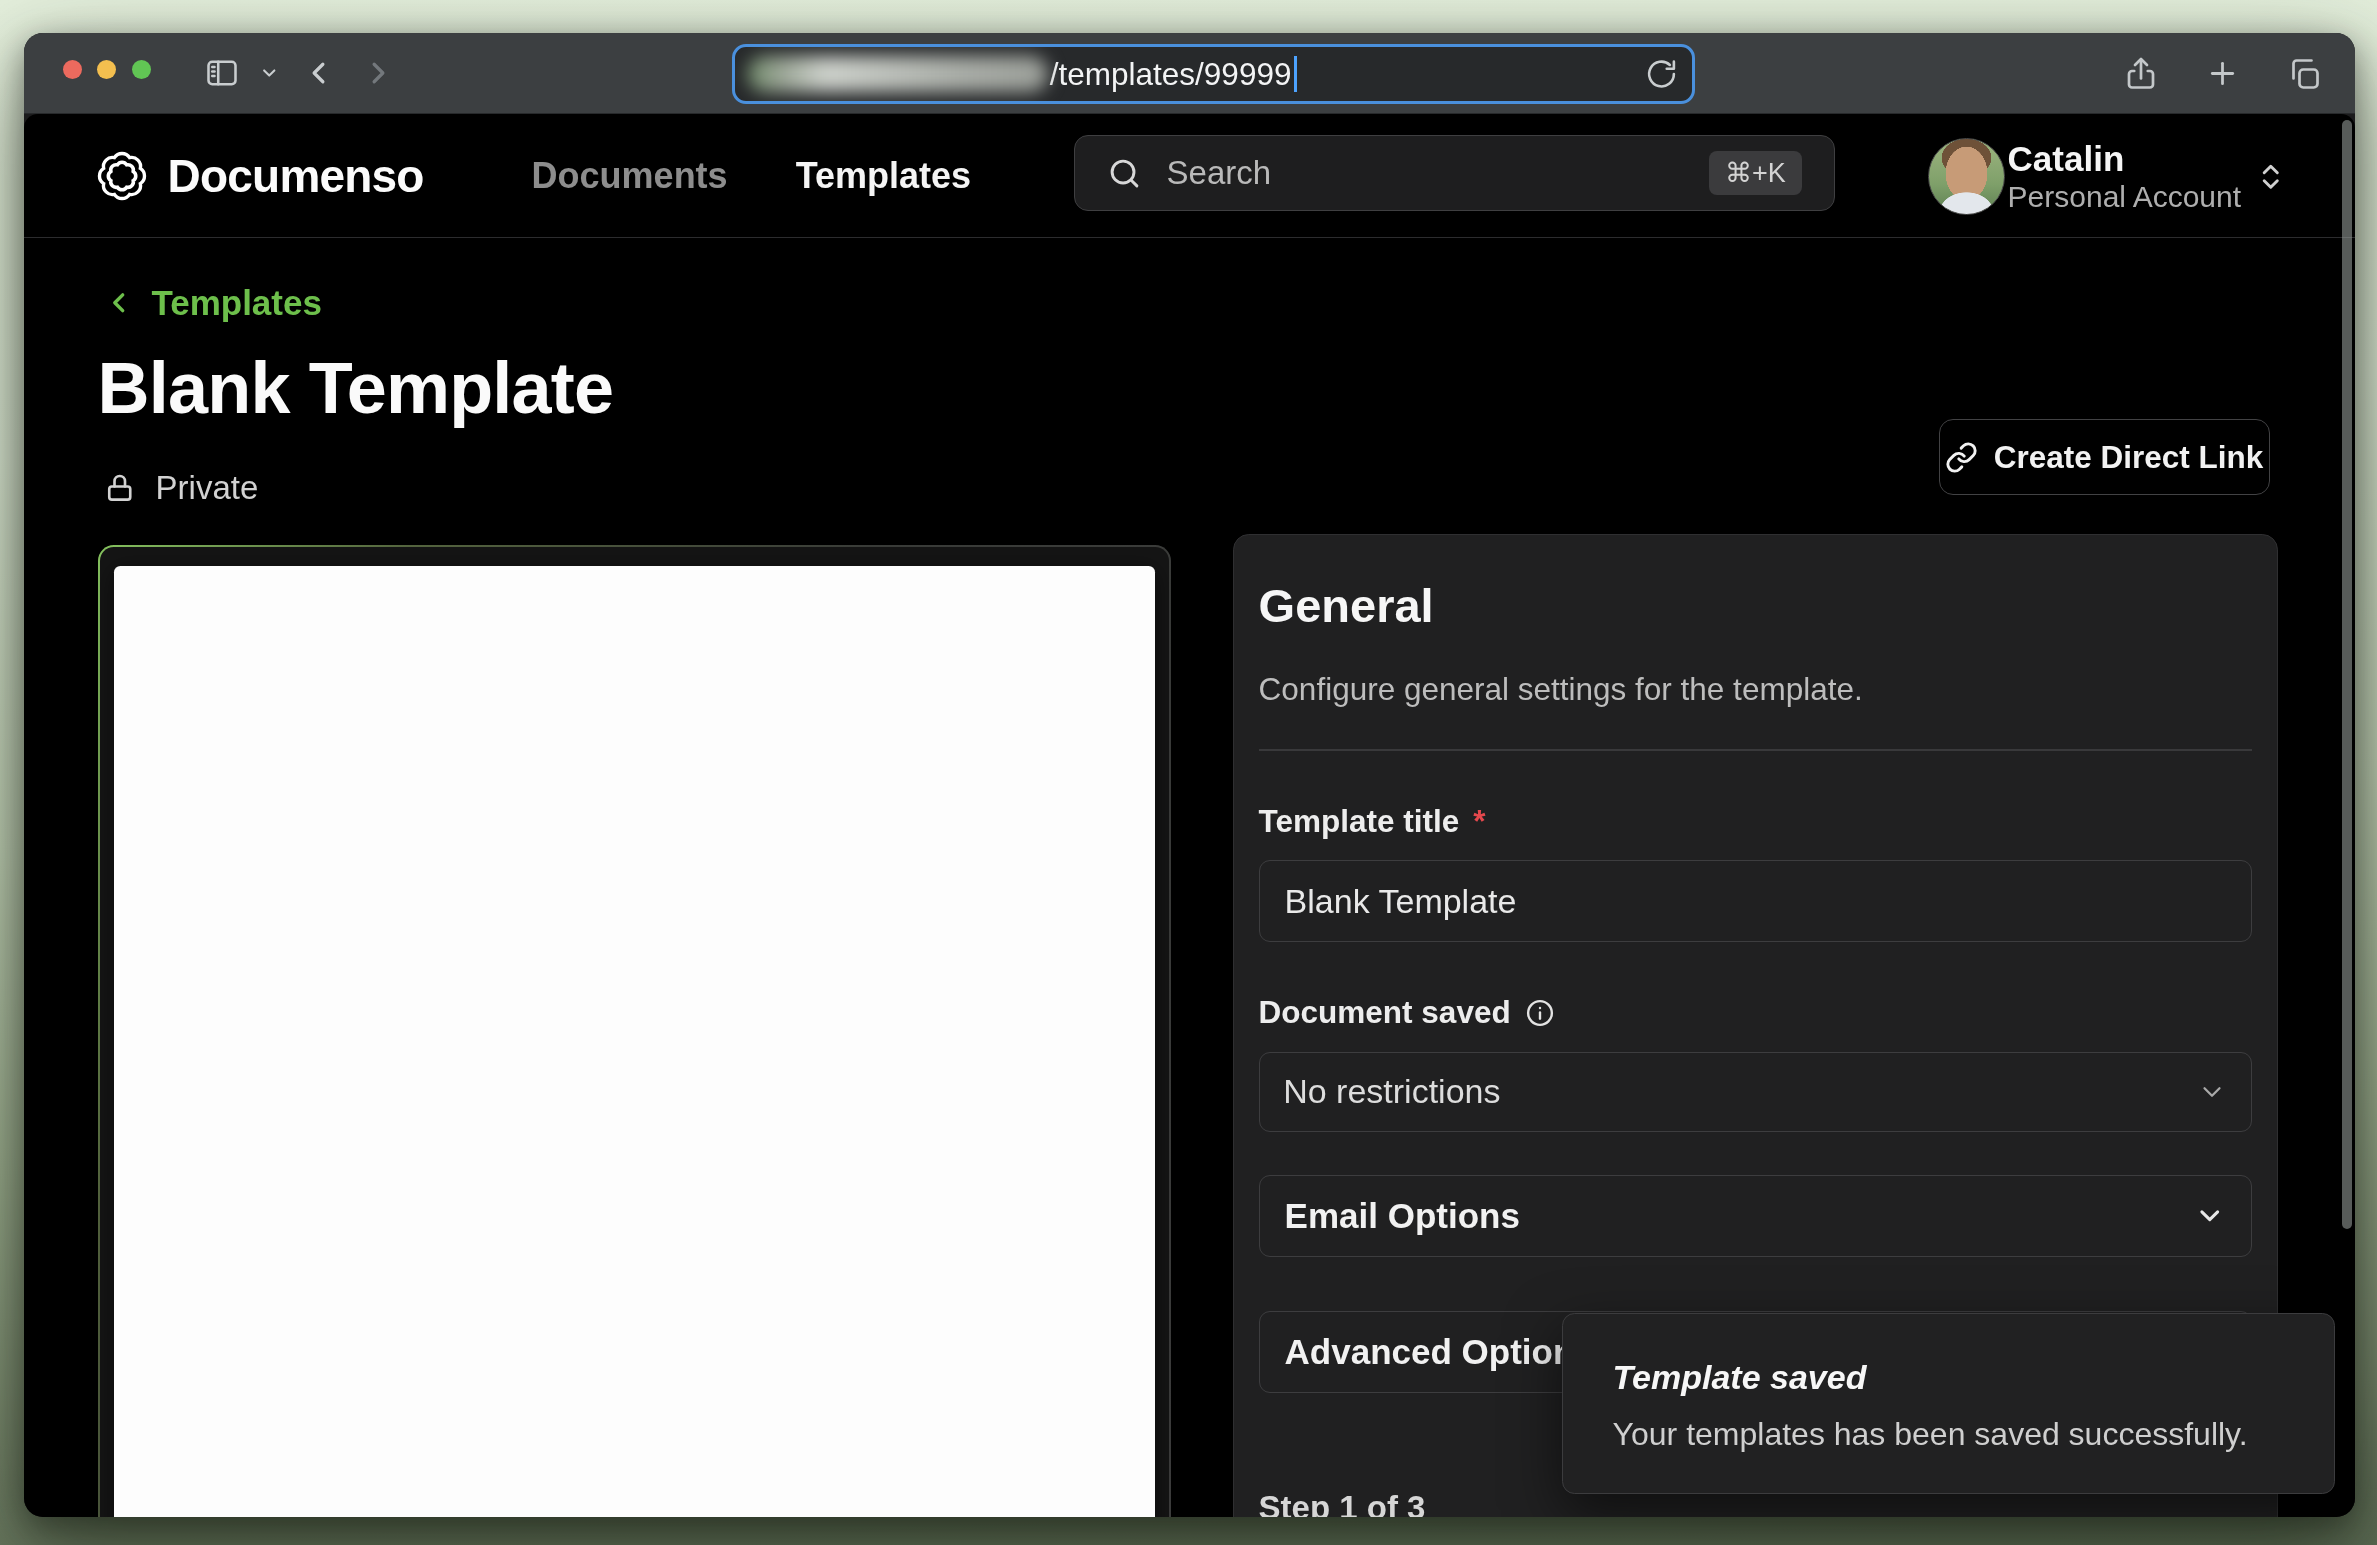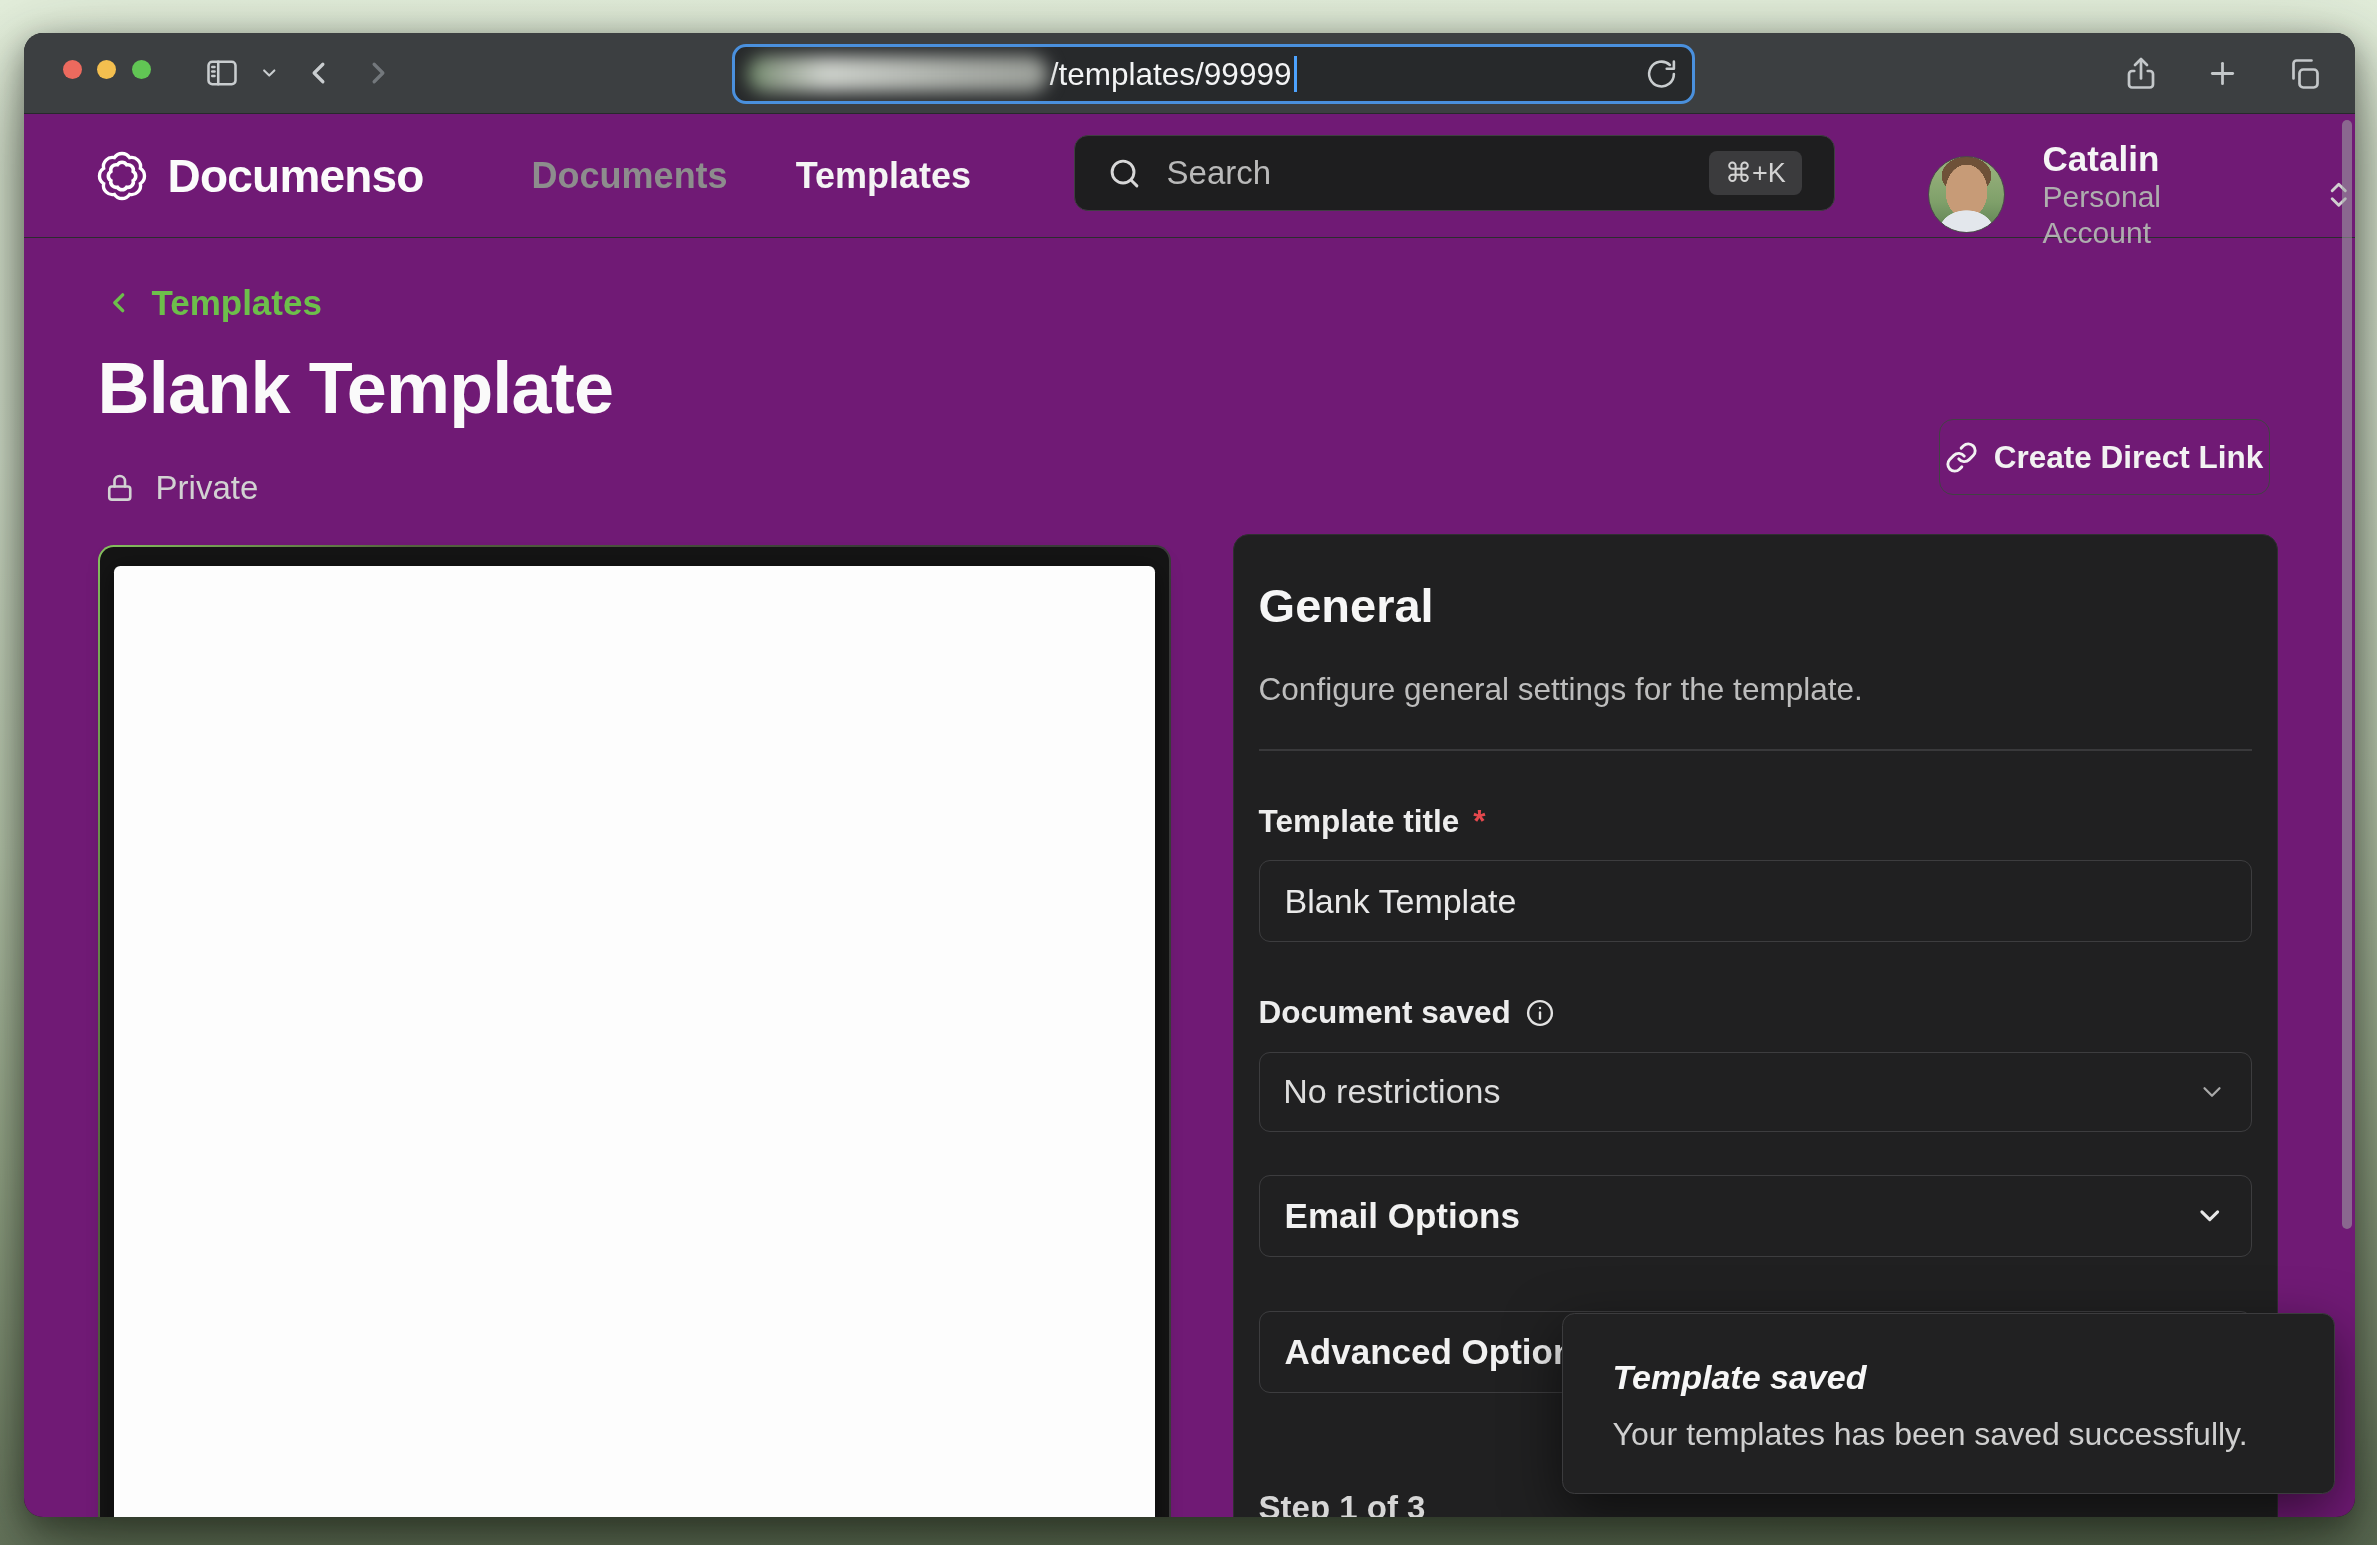--- a/index.html
+++ b/index.html
@@ -29,37 +29,37 @@
   .blurpill {
     width:301px; height:36px; margin-left:12.6px; border-radius:18px; flex:none;
     background:linear-gradient(90deg,#6e8a68 0%,#96a291 10%,#cdd1cb 26%,#bcc0ba 48%,#a9ada7 72%,#9b9f99 100%);
     filter:blur(8.7px);
   }
   .urlpath { font-size:31.5px; color:#f3f4f5; white-space:nowrap; margin-left:1.6px; }
   .caret { width:3.2px; height:36px; background:#4da3ff; margin-left:2.4px; }
   .reload { position:absolute; right:14px; top:50%; transform:translateY(-50%); color:#c9cdcf; }
   .tb-right { position:absolute; right:33px; top:0; height:81px; display:flex; align-items:center; gap:46px; color:#c4c8ca; }
   
-  .viewport { position:absolute; left:0; top:81px; width:2331px; height:1403px; background:#701a75; overflow:hidden; }
+  .viewport { position:absolute; left:0; top:81px; width:2331px; height:1403px; background:#000000; overflow:hidden;border-radius:14px; }
   .appheader { position:absolute; left:0; top:0; width:100%; height:124px; border-bottom:1.6px solid #2c2c2e; }
   .brand { position:absolute; left:71px; top:0; height:124px; display:flex; align-items:center; gap:19px; }
   .brand-name { font-size:46px; font-weight:800; letter-spacing:-0.8px; color:#fbfbfb; }
   .nav { position:absolute; left:508px; top:0; height:124px; display:flex; align-items:center; gap:68px; }
   .nav a { text-decoration:none; font-size:36px; }
   .nav .inactive { color:#8d8d8d; font-weight:600; }
   .nav .active { color:#f4f4f4; font-weight:600; }
   .searchpill {
     position:absolute; left:1050px; top:21px; width:761px; height:76px;
     border:1.6px solid #3f3f41; border-radius:14px; background:#1e1e1f;
     display:flex; align-items:center; padding:0 32px; gap:25px;
   }
   .searchpill input { flex:1; background:transparent; border:none; outline:none; color:#e8e8e8; font-size:33px; font-family:"Liberation Sans",sans-serif; }
   .searchpill input::placeholder { color:#b9b9b9; }
   .kbd { background:#3b3b3d; border-radius:7.9px; padding:6.3px 15.8px; font-size:27px; color:#d3d3d3; flex:none; }
-  .account { position:absolute; left:1904px; top:24.4px; display:flex; align-items:center; gap:38px; cursor:pointer; }
+  .account { position:absolute; left:1904px; top:24.4px; display:flex; align-items:center; gap:3px; cursor:pointer; }
   .avatar {
     width:77px; height:77px; border-radius:50%; flex:none; border:1.6px solid #4a4a4a;
     background:
       radial-gradient(44px 33px at 50% 98%, #e3e7ec 0 60%, transparent 62%),
       radial-gradient(21px 27px at 50% 46%, #c79b77 0 99%, transparent 100%),
       radial-gradient(25px 19px at 50% 25%, #6e5138 0 99%, transparent 100%),
       linear-gradient(180deg,#9db47f,#7fa06a 60%,#5d7f52);
   }
   .acct-name { font-size:35px; font-weight:700; color:#f5f5f5; line-height:41px; }
   .acct-type { font-size:30px; color:#aeaeae; line-height:36px; }

